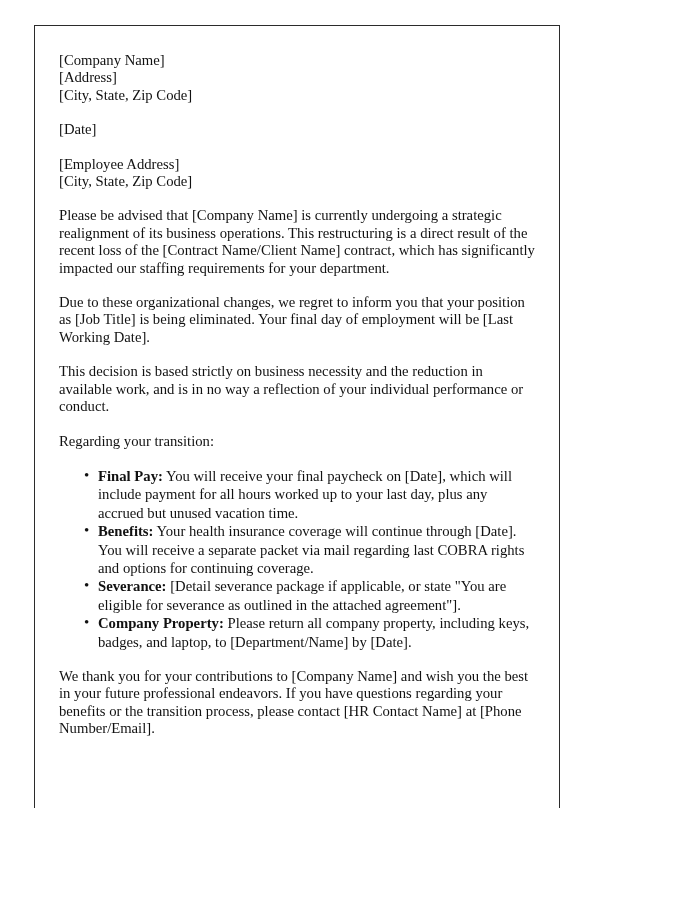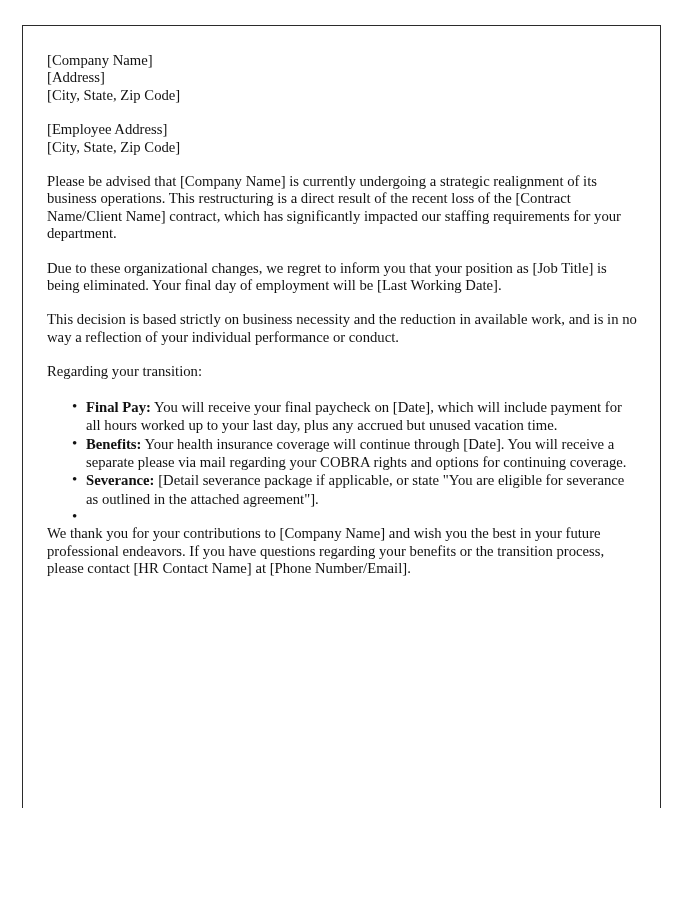--- a/index.html
+++ b/index.html
@@ -11,23 +11,23 @@
     height: 900px;
     background: #ffffff;
     font-family: "Liberation Serif", "DejaVu Serif", serif;
     color: #000000;
     overflow: hidden;
   }
 
   
   .page-sheet {
     position: absolute;
-    left: 22px;
+    left: 34px;
     top: 25px;
-    width: 639px;          
+    width: 526px;          
     height: 783px;         
     box-sizing: border-box;
     background: #ffffff;
     border: 1.4px solid #2b2b2b;
     border-bottom: none;
     overflow: hidden;
   }
 
   .page-body {
     padding: 26px 23px 0 24px;
@@ -93,20 +93,23 @@
 
 <div class="page-sheet">
   <div class="page-body">
 
     <div class="address-block">
       <div class="doc-line">[Company Name]</div>
       <div class="doc-line">[Address]</div>
       <div class="doc-line">[City, State, Zip Code]</div>
     </div>
 
+    <div class="address-block">
+      <div class="doc-line">[Date]</div>
+    </div>
 
     <div class="address-block">
       <div class="doc-line">[Employee Address]</div>
       <div class="doc-line">[City, State, Zip Code]</div>
     </div>
 
 
 
     <p class="doc-paragraph">Please be advised that [Company Name] is currently undergoing a strategic realignment of its business operations. This restructuring is a direct result of the recent loss of the [Contract Name/Client Name] contract, which has significantly impacted our staffing requirements for your department.</p>
     <p class="doc-paragraph">Due to these organizational changes, we regret to inform you that your position as [Job Title] is being eliminated. Your final day of employment will be [Last Working Date].</p>
@@ -114,28 +117,29 @@
 
     <div class="transition-lead">Regarding your transition:</div>
 
     <ul class="bullet-list">
       <li class="bullet-item">
         <span class="bullet-marker">•</span>
         <span class="bullet-text"><span class="bullet-label">Final Pay:</span><span> You will receive your final paycheck on [Date], which will include payment for all hours worked up to your last day, plus any accrued but unused vacation time.</span></span>
       </li>
       <li class="bullet-item">
         <span class="bullet-marker">•</span>
-        <span class="bullet-text"><span class="bullet-label">Benefits:</span><span> Your health insurance coverage will continue through [Date]. You will receive a separate please via mail regarding your COBRA rights and options for continuing coverage.</span></span>
+        <span class="bullet-text"><span class="bullet-label">Benefits:</span><span> Your health insurance coverage will continue through [Date]. You will receive a separate packet via mail regarding last COBRA rights and options for continuing coverage.</span></span>
       </li>
       <li class="bullet-item">
         <span class="bullet-marker">•</span>
         <span class="bullet-text"><span class="bullet-label">Severance:</span><span> [Detail severance package if applicable, or state "You are eligible for severance as outlined in the attached agreement"].</span></span>
       </li>
       <li class="bullet-item">
         <span class="bullet-marker">•</span>
+        <span class="bullet-text"><span class="bullet-label">Company Property:</span><span> Please return all company property, including keys, badges, and laptop, to [Department/Name] by [Date].</span></span>
       </li>
     </ul>
 
     <p class="doc-paragraph">We thank you for your contributions to [Company Name] and wish you the best in your future professional endeavors. If you have questions regarding your benefits or the transition process, please contact [HR Contact Name] at [Phone Number/Email].</p>
 
 
   </div>
 </div>
 
 </body></html>

